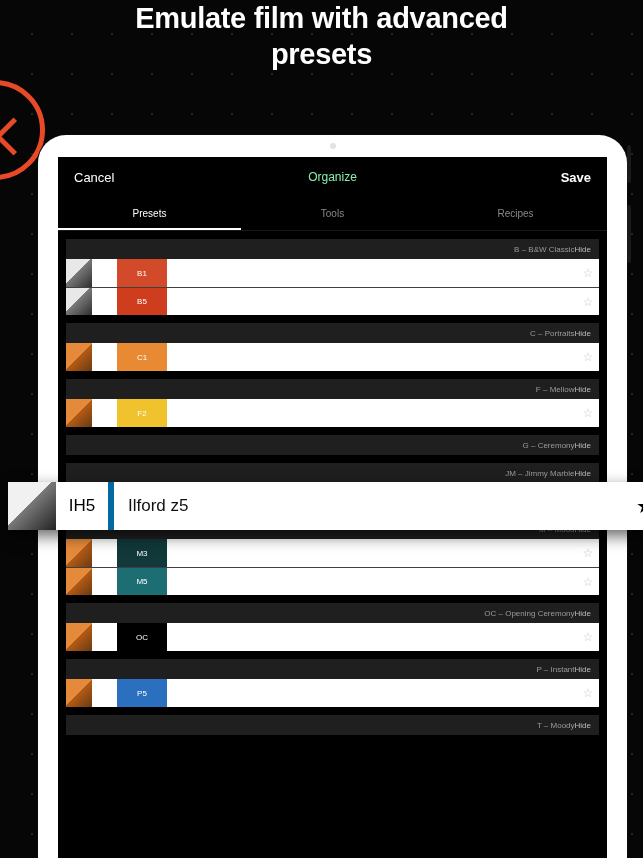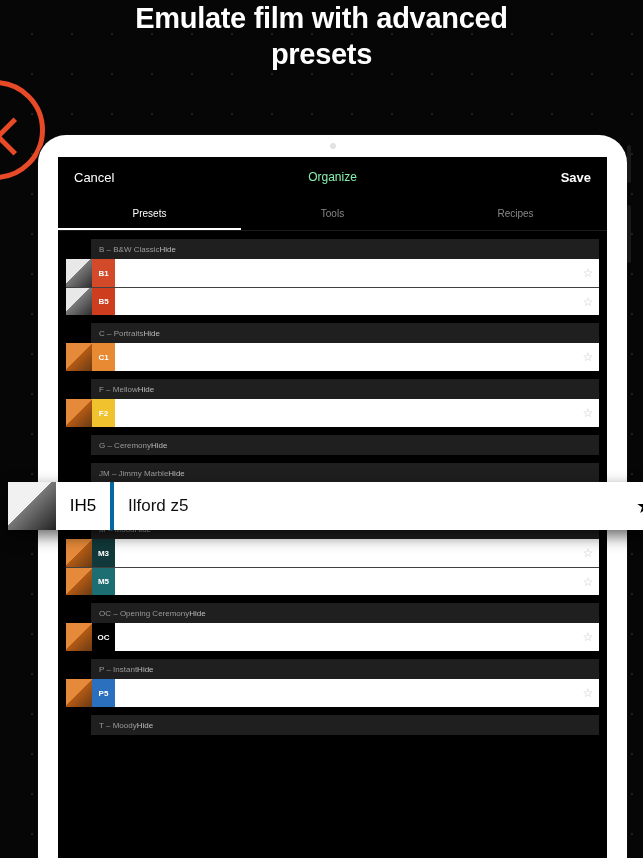--- a/index.html
+++ b/index.html
@@ -31,34 +31,34 @@
 
   
   .tabs { height:34px; display:flex; align-items:center; border-bottom:1px solid #1a1a1a; position:relative; }
   .tab { flex:1; text-align:center; font-size:10px; color:#888; cursor:pointer; }
   .tab.active { color:#fff; }
   .underline { position:absolute; bottom:0; height:2px; background:#fff; }
 
   
   .content { position:absolute; top:74px; left:0; right:0; bottom:0; overflow:hidden; padding:0 8px; }
   .group { margin-top:8px; }
-  .ghead { height:20px; background:#1f1f1f; display:flex; align-items:center; justify-content:flex-start; padding:0 8px; font-size:8px; color:#9a9a9a;margin-left:25px; }
+  .ghead { height:20px; background:#1f1f1f; display:flex; align-items:center; justify-content:flex-end; padding:0 8px; font-size:8px; color:#9a9a9a; }
   .ghead .hide { font-size:8px; color:#bcbcbc; cursor:pointer; }
   .row { height:28px; background:#fff; display:flex; align-items:stretch; position:relative; }
   .row + .row { border-top:1px solid #404040; }
   .thumb { width:26px; position:relative; overflow:hidden; background:linear-gradient(135deg,#e58a3a 0%,#e58a3a 50%,#b35a15 50%,#6b3a12 100%); }
   .thumb.gray { background:linear-gradient(135deg,#e8e8e8 0%,#e8e8e8 45%,#7a7a7a 45%,#2e2e2e 100%); }
-  .code { width:23px; display:flex; align-items:center; justify-content:center; font-size:8px; font-weight:700; color:#fff; }
+  .code { width:50px; display:flex; align-items:center; justify-content:center; font-size:8px; font-weight:400; color:#fff;margin-left:25px; }
   .rowbody { flex:1; }
   .fav { width:22px; display:flex; align-items:center; justify-content:center; color:#c9c9c9; font-size:12px; }
 
   
   .over { position:absolute; left:8px; right:-25px; top:482px; height:48px; display:flex; background:#fff; box-shadow:0 6px 16px rgba(0,0,0,.6); z-index:5; }
   .over .thumb2 { width:48px; background:linear-gradient(135deg,#f1f1f1 0%,#f1f1f1 45%,#7a7a7a 45%,#222 100%); position:relative; }
-  .over .code2 { width:58px; display:flex; align-items:center; justify-content:center; font-size:17px; font-weight:500; color:#000; border-right:4px solid #0369a1; }
+  .over .code2 { width:58px; display:flex; align-items:center; justify-content:center; font-size:17px; font-weight:500; color:#000; border-right:6px solid #0369a1; }
   .over .name2 { flex:1; display:flex; align-items:center; padding-left:14px; font-size:17px; color:#111; }
   .over .fav2 { width:46px; display:flex; align-items:center; justify-content:center; font-size:20px; color:#000; }
 
 </style>
 </head>
 <body>
 
 <div class="dots"></div>
 <div class="arc"></div>
 

